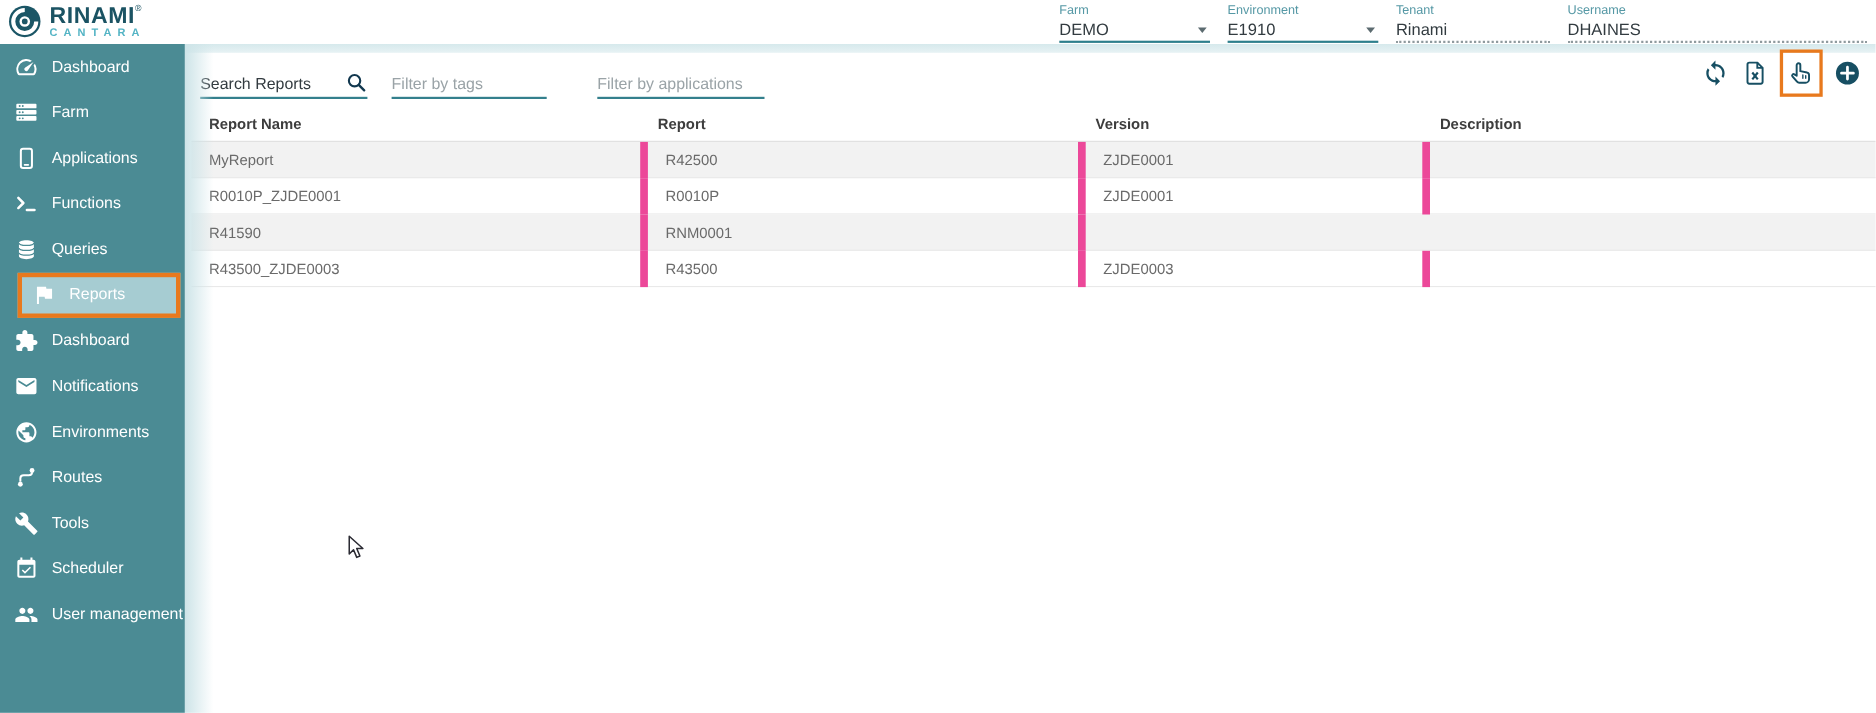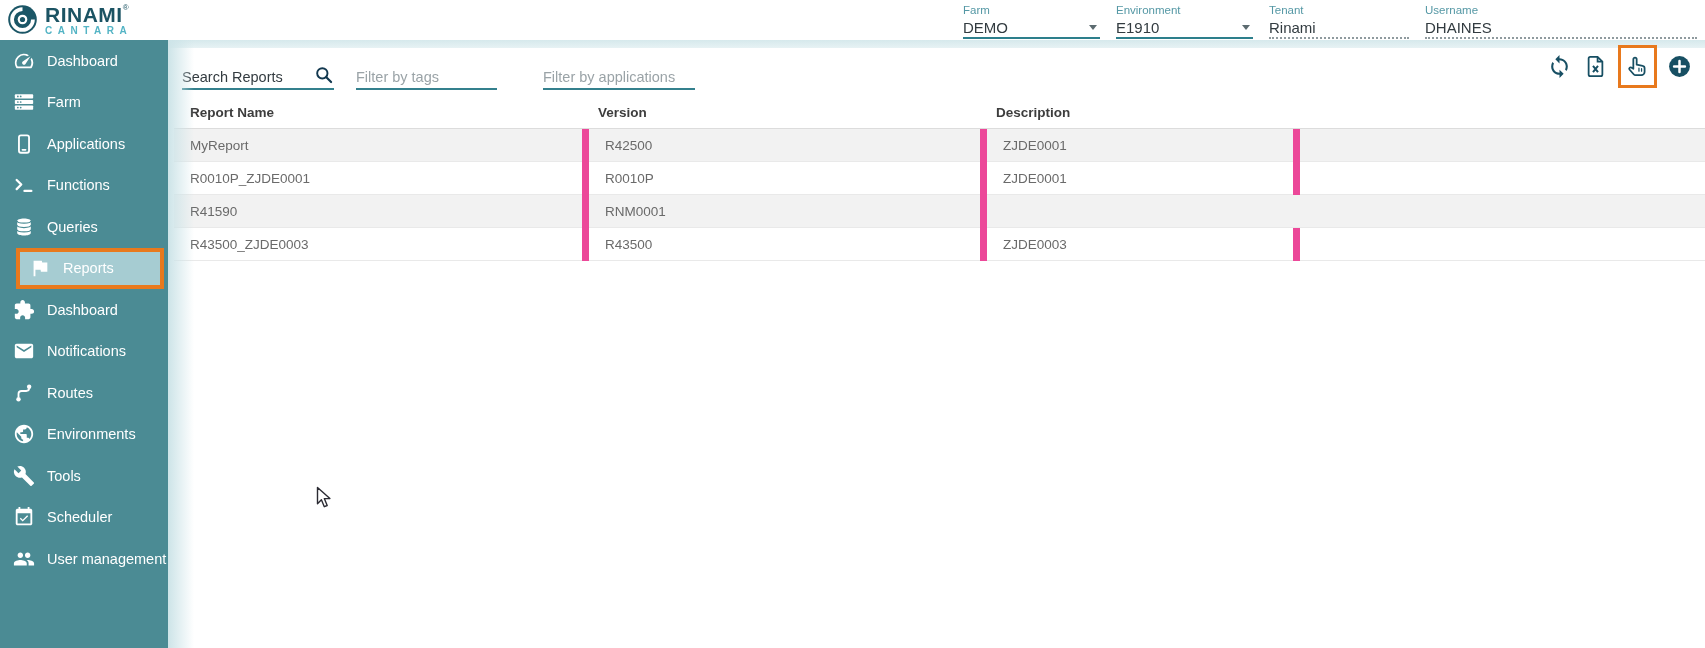--- a/index.html
+++ b/index.html
@@ -205,36 +205,36 @@
     <span class="sicon">
       <svg viewBox="0 0 24 24" fill="#fff">
           <path d="M20 4H4c-1.1 0-1.99.9-1.99 2L2 18c0 1.1.9 2 2 2h16c1.1 0 2-.9 2-2V6c0-1.1-.9-2-2-2zm0 4l-8 5-8-5V6l8 5 8-5v2z"></path>
         </svg>
     </span>
     <span class="slabel">Notifications</span>
   </div>
 
   <div class="side-item">
     <span class="sicon">
+      <svg viewBox="0 0 24 24" fill="#fff">
+          <path d="M12 2C6.48 2 2 6.48 2 12s4.48 10 10 10 10-4.48 10-10S17.52 2 12 2zm-1 17.93c-3.95-.49-7-3.85-7-7.93 0-.62.08-1.21.21-1.79L9 15v1c0 1.1.9 2 2 2v1.93zm6.9-2.54c-.26-.81-1-1.39-1.9-1.39h-1v-3c0-.55-.45-1-1-1H8v-2h2c.55 0 1-.45 1-1V7h2c1.1 0 2-.9 2-2v-.41c2.93 1.19 5 4.06 5 7.41 0 2.08-.8 3.97-2.1 5.39z"></path>
+        </svg>
+    </span>
+    <span class="slabel">Environments</span>
+  </div>
+
+  <div class="side-item">
+    <span class="sicon">
       <svg viewBox="0 0 24 24">
           <circle cx="6" cy="18.8" r="2.4" fill="#fff"></circle>
           <circle cx="17.6" cy="5.2" r="2.4" fill="#fff"></circle>
           <path d="M6 16.4v-3.5c0-1.9 1.5-3.1 3.4-3.1h5c1.8 0 3.2-1.2 3.2-2.9" stroke="#fff" stroke-width="2" fill="none"></path>
         </svg>
     </span>
     <span class="slabel">Routes</span>
-  </div>
-
-  <div class="side-item">
-    <span class="sicon">
-      <svg viewBox="0 0 24 24" fill="#fff">
-          <path d="M12 2C6.48 2 2 6.48 2 12s4.48 10 10 10 10-4.48 10-10S17.52 2 12 2zm-1 17.93c-3.95-.49-7-3.85-7-7.93 0-.62.08-1.21.21-1.79L9 15v1c0 1.1.9 2 2 2v1.93zm6.9-2.54c-.26-.81-1-1.39-1.9-1.39h-1v-3c0-.55-.45-1-1-1H8v-2h2c.55 0 1-.45 1-1V7h2c1.1 0 2-.9 2-2v-.41c2.93 1.19 5 4.06 5 7.41 0 2.08-.8 3.97-2.1 5.39z"></path>
-        </svg>
-    </span>
-    <span class="slabel">Environments</span>
   </div>
 
   <div class="side-item">
     <span class="sicon">
       <svg viewBox="0 0 24 24" fill="#fff">
           <path d="M22.7 19l-9.1-9.1c.9-2.3.4-5-1.5-6.9-2-2-5-2.4-7.4-1.3L9 6 6 9 1.6 4.7C.4 7.1.9 10.1 2.9 12.1c1.9 1.9 4.6 2.4 6.9 1.5l9.1 9.1c.4.4 1 .4 1.4 0l2.3-2.3c.5-.4.5-1.1.1-1.4z"></path>
         </svg>
     </span>
     <span class="slabel">Tools</span>
   </div>
@@ -300,20 +300,21 @@
           <circle cx="12" cy="12" r="10" fill="#174f63"></circle>
           <path d="M12 6.8v10.4M6.8 12h10.4" stroke="#fff" stroke-width="2.4" stroke-linecap="round"></path>
         </svg>
       </div>
     </div>
   </div>
 
   <div class="rtable">
     <div class="trow thead">
       <div class="cell">Report Name</div>
+      <div class="cell">Report</div>
       <div class="cell">Version</div>
       <div class="cell">Description</div>
     </div>
     <div class="tbody">
       <div class="trow">
         <div class="cell">MyReport</div>
         <div class="cell">R42500</div>
         <div class="cell">ZJDE0001</div>
         <div class="cell"></div>
       </div>

